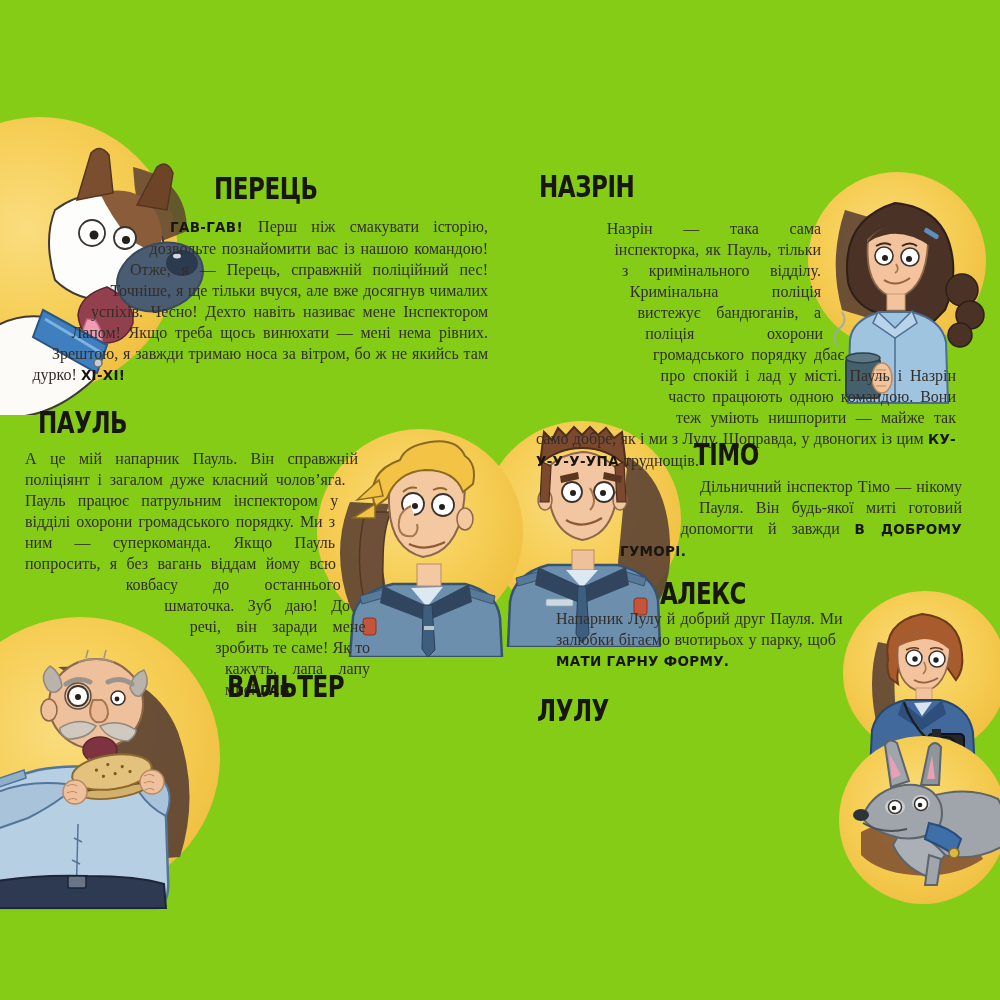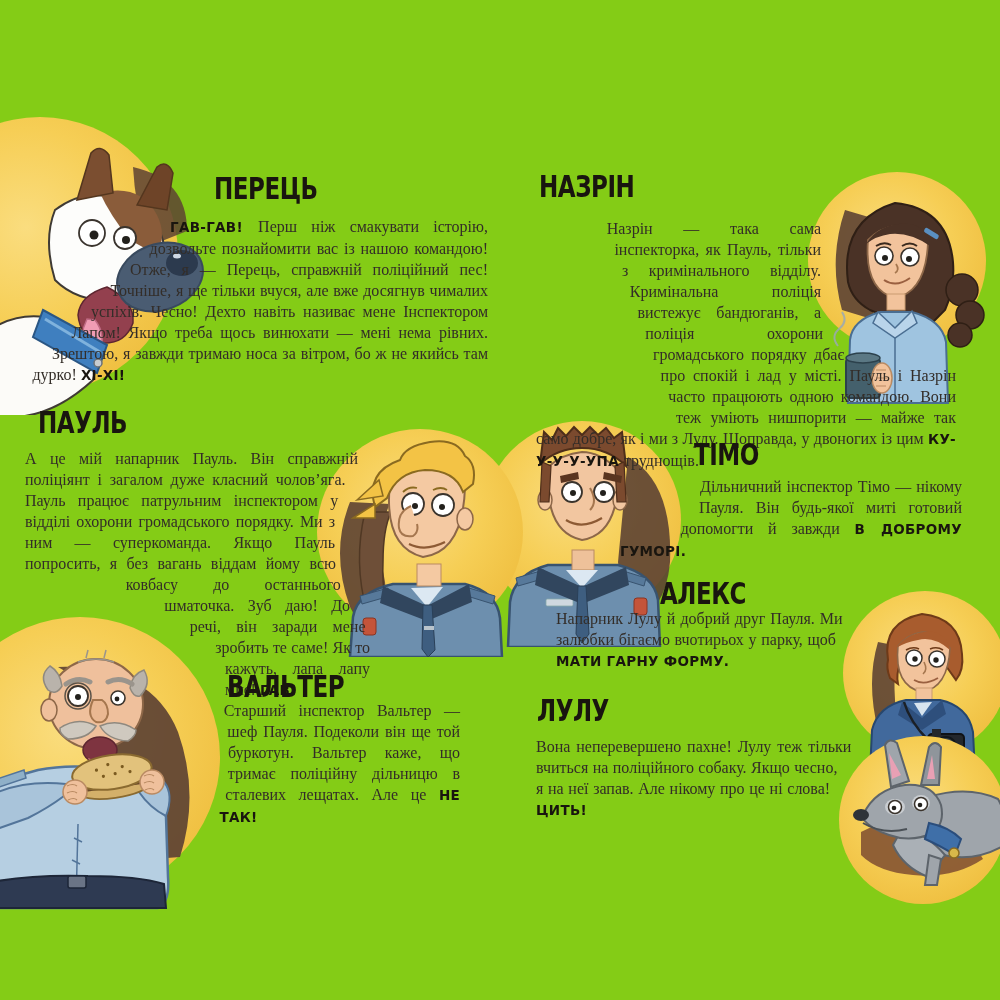--- a/index.html
+++ b/index.html
@@ -360,24 +360,19 @@
     <span><span class="serif-word">Дільничний інспектор Тімо — нікому Пауля. Він будь-якої миті готовий допомогти й завжди </span><span class="comic-word">В ДОБРОМУ ГУМОРІ.</span></span>
   </div>
 
   <h2 class="heading" id="h-alex">АЛЕКС</h2>
   <div class="bio" id="b-alex">
     <span class="spacer f-right sp-alex-r" aria-hidden="true"></span>
     <span><span class="serif-word">Напарник Лулу й добрий друг Пауля. Ми залюбки бігаємо вчотирьох у парку, щоб </span><span class="comic-word">МАТИ ГАРНУ ФОРМУ.</span></span>
   </div>
 
   <h2 class="heading" id="h-walter">ВАЛЬТЕР</h2>
-  <div class="bio" id="b-walter">
-    <span class="spacer f-left sp-walter-l" aria-hidden="true"></span>
-    <span><span class="serif-word">Старший інспектор Вальтер — шеф Пауля. Подеколи він ще той буркотун. Вальтер каже, що тримає поліційну дільницю в сталевих лещатах. Але це </span><span class="comic-word">НЕ ТАК!</span></span>
-  </div>
 
   <h2 class="heading" id="h-lulu">ЛУЛУ</h2>
   <div class="bio" id="b-lulu">
     <span class="spacer f-right sp-lulu-r" aria-hidden="true"></span>
-    <span><span class="serif-word">Вона неперевершено пахне! Лулу теж тільки вчиться на поліційного собаку. Якщо чесно, я на неї запав. Але нікому про це ні слова! </span><span class="comic-word">ЦИТЬ!</span></span>
   </div>
 
 </div>
 
 </body></html>

